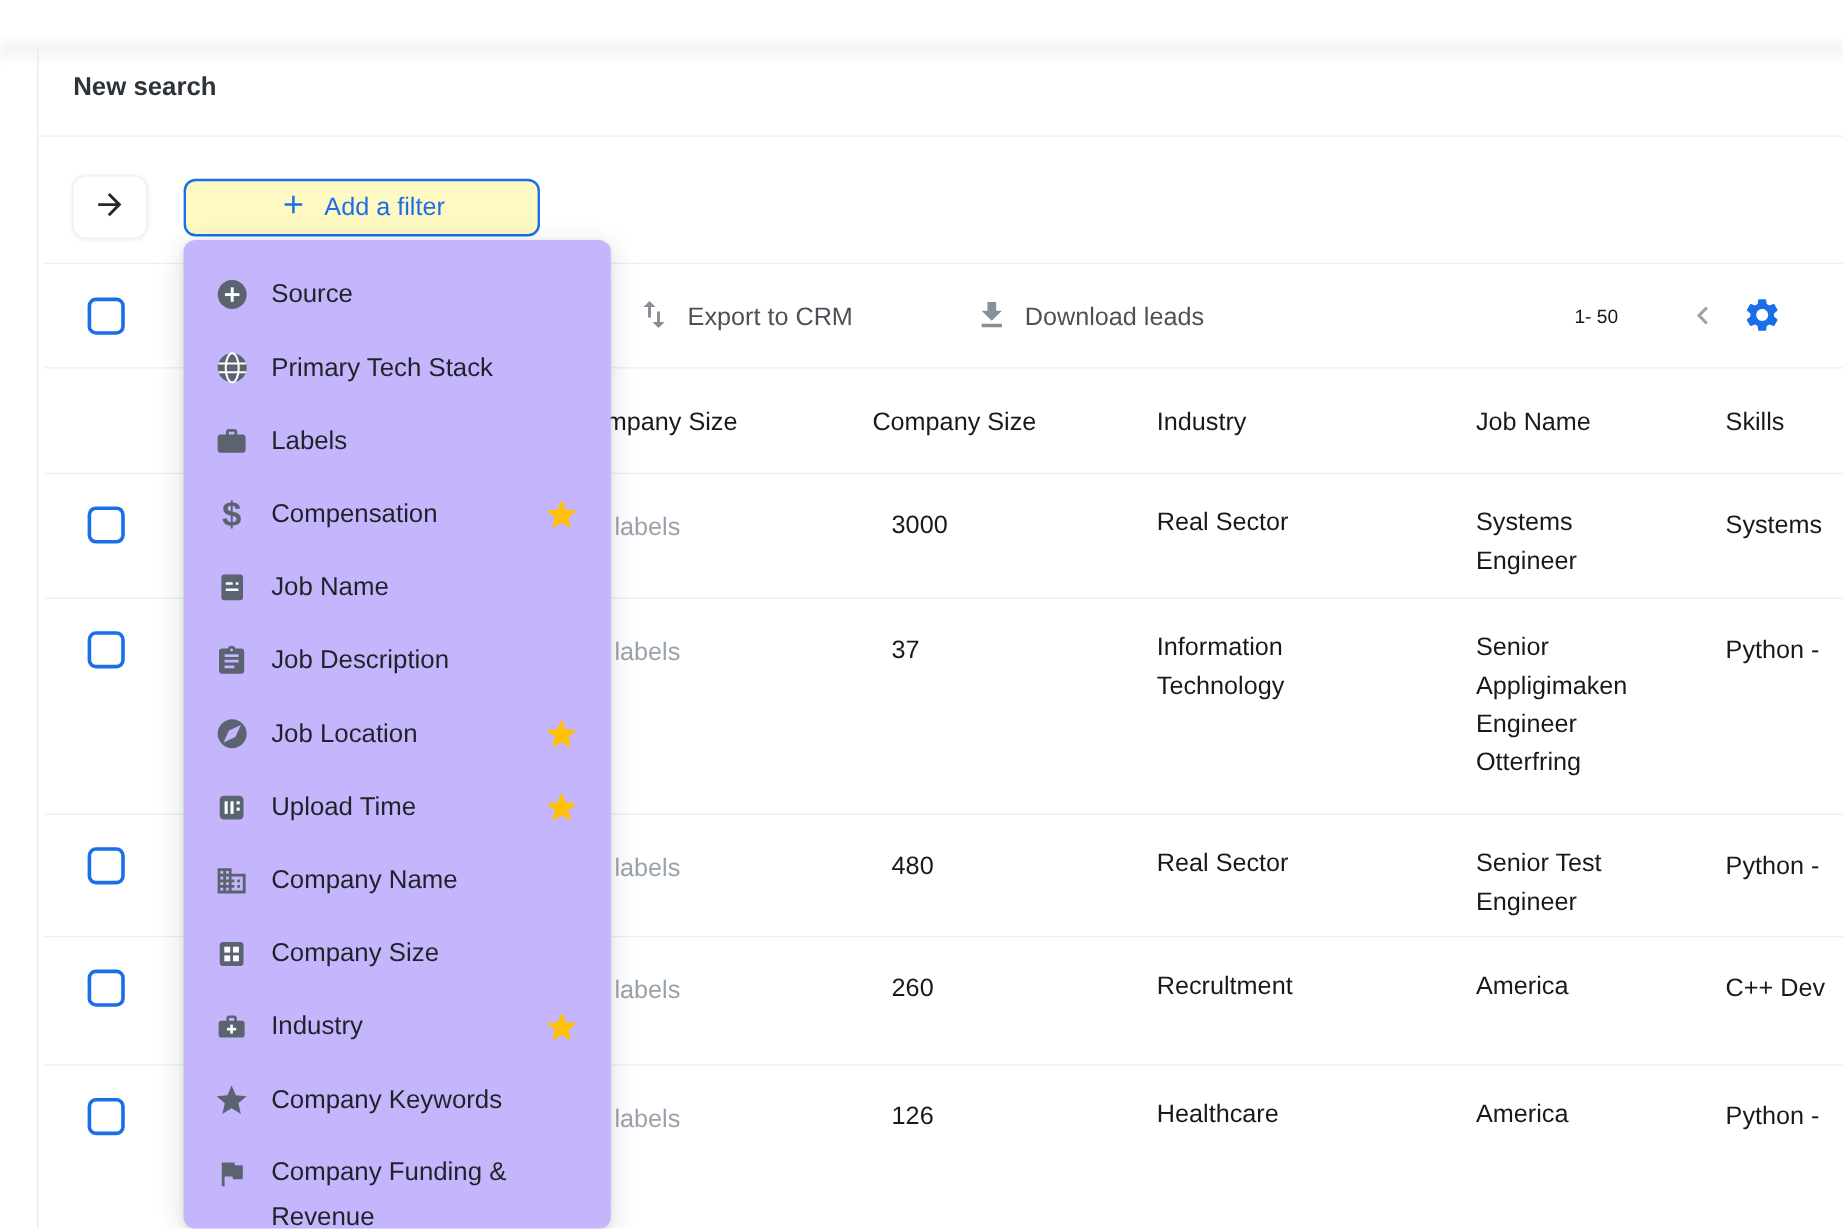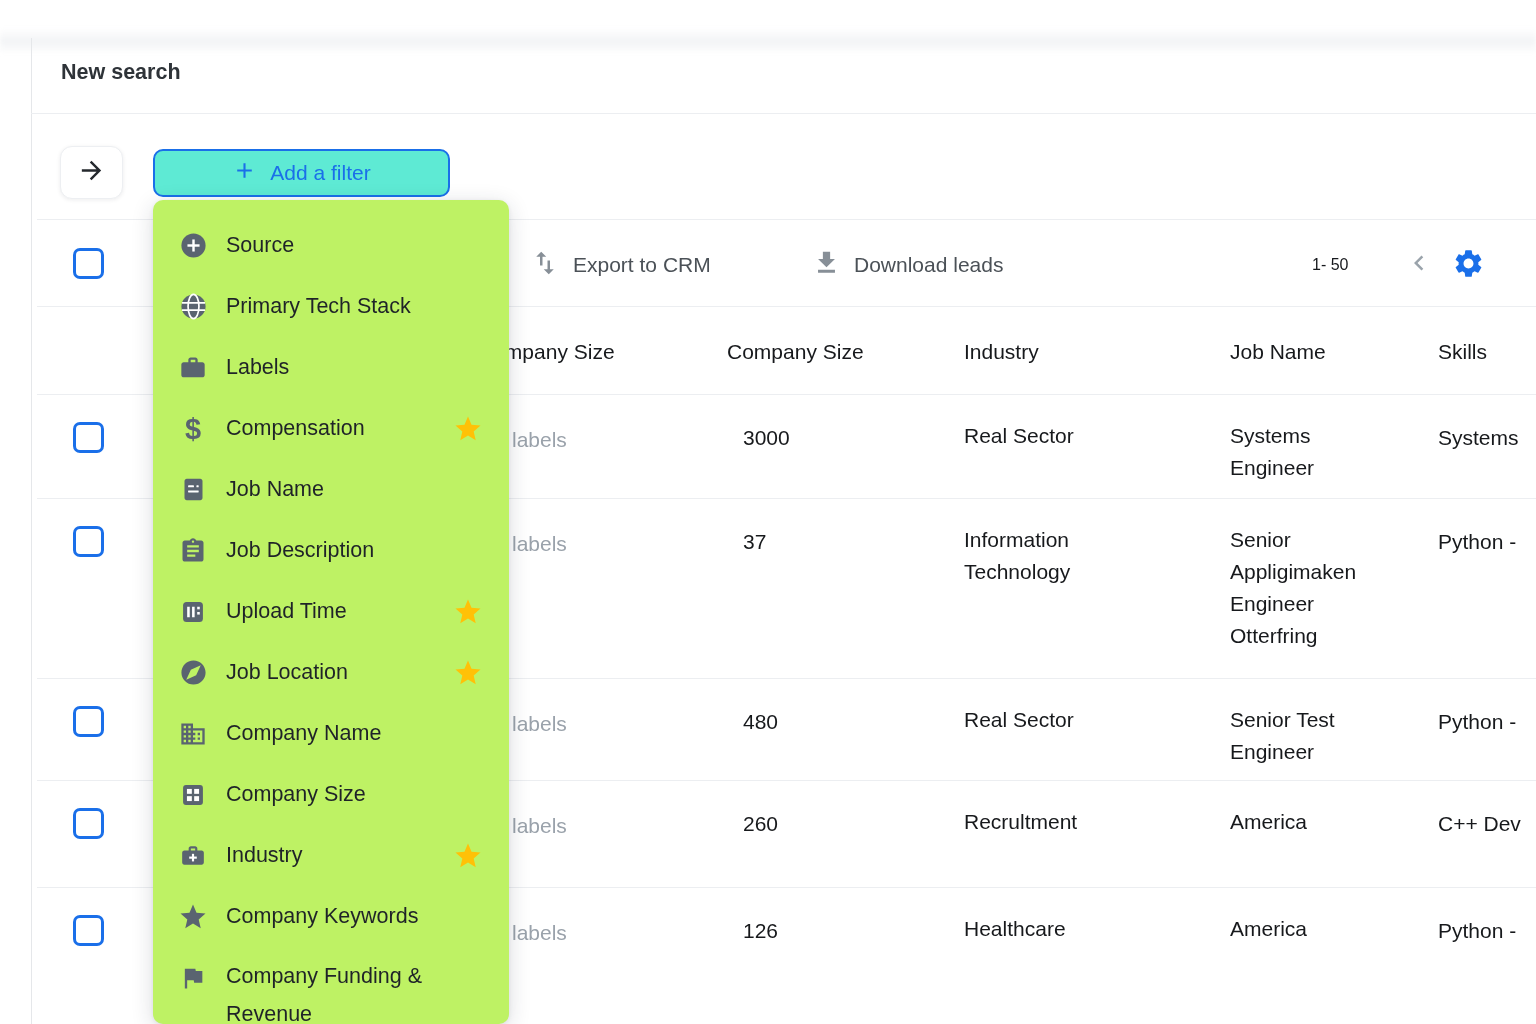--- a/index.html
+++ b/index.html
@@ -25,21 +25,21 @@
   .d-r1 { left:37px; top:498px; width:1499px; }
   .d-r2 { left:37px; top:678px; width:1499px; }
   .d-r3 { left:37px; top:780px; width:1499px; }
   .d-r4 { left:37px; top:887px; width:1499px; }
 
   .arrow-btn { position:absolute; left:60px; top:146px; width:63px; height:53px;
     background:#fff; border:1px solid #edeff2; border-radius:12px;
     box-shadow:0 1px 4px rgba(20,30,40,.08); display:flex; align-items:center; justify-content:center; cursor:pointer; }
 
   .add-filter-btn { position:absolute; left:153px; top:149px; width:297px; height:48px;
-    background:#5eead4; border:2px solid #1a6fe9; border-radius:10px;
+    background:#fef9c3; border:2px solid #1a6fe9; border-radius:10px;
     display:flex; align-items:center; justify-content:center; gap:13px;
     color:#1a6fe9; font-size:21px; font-weight:500; cursor:pointer; }
 
   .checkbox { position:absolute; width:31px; height:31px; background:#fff;
     border:3px solid #1a6fe9; border-radius:7px; cursor:pointer; }
 
   .action-item { position:absolute; top:241px; height:48px; display:flex; align-items:center; gap:13px;
     font-size:21px; color:#4b5157; cursor:pointer; }
   .a-export { left:530px; }
   .a-download { left:812px; }
@@ -61,21 +61,21 @@
   .row-5 { top:887px; height:137px; }
   .row .checkbox { left:73px; top:28px; }
   .cell { position:absolute; font-size:21px; line-height:32px; color:#17191c; }
   .c-labels { left:512px; top:30px; color:#9aa2ab; }
   .c-size { left:727px; top:28px;margin-left:16px; }
   .c-industry { left:964px; top:26px; width:200px; }
   .c-job { left:1230px; top:26px; width:150px; }
   .c-skills { left:1438px; top:28px; width:220px; white-space:nowrap; }
 
   .dropdown { position:absolute; left:153px; top:200px; width:356px; height:824px;
-    background:#bef264; border-radius:10px; z-index:30; padding-top:15px;
+    background:#c4b5fd; border-radius:10px; z-index:30; padding-top:15px;
     box-shadow:0 5px 22px rgba(30,40,55,.16), 0 1px 4px rgba(30,40,55,.08); }
   .menu-item { height:61px; display:flex; align-items:center; padding:0 26px 0 25px; gap:18px; cursor:pointer; }
   .mi-icon { width:30px; height:30px; display:flex; align-items:center; justify-content:center; flex:0 0 30px; }
   .mi-label { font-size:21.5px; color:#1f2328; white-space:nowrap; }
   .mi-star { margin-left:auto; width:30px; height:30px; display:flex; align-items:center; justify-content:center; }
   .mi-last { height:auto; min-height:61px; align-items:flex-start; padding-top:10px; padding-bottom:14px; }
   .mi-last .mi-icon { margin-top:6px; }
   .mi-last .mi-label { white-space:normal; width:250px; line-height:38px; }
   .dollar-glyph { font-size:29px; font-weight:600; color:#5a6470; line-height:30px; }
 </style>
@@ -265,54 +265,54 @@
       <span class="mi-icon">
         <svg width="28" height="28" viewBox="0 0 24 24">
             <path fill="#5a6470" d="M19 3h-4.18C14.4 1.84 13.3 1 12 1c-1.3 0-2.4.84-2.82 2H5c-1.1 0-2 .9-2 2v14c0 1.1.9 2 2 2h14c1.1 0 2-.9 2-2V5c0-1.1-.9-2-2-2zm-7 0c.55 0 1 .45 1 1s-.45 1-1 1-1-.45-1-1 .45-1 1-1zm2 14H7v-2h7v2zm3-4H7v-2h10v2zm0-4H7V7h10v2z"></path>
           </svg>
       </span>
       <span class="mi-label">Job Description</span>
     </div>
 
     <div class="menu-item">
       <span class="mi-icon">
+        <svg width="29" height="29" viewBox="0 0 24 24">
+            <path fill="#5a6470" d="M12 2C6.48 2 2 6.48 2 12s4.48 10 10 10 10-4.48 10-10S17.52 2 12 2zm2.19 12.19L6 18l3.81-8.19L18 6l-3.81 8.19z"></path>
+          </svg>
+      </span>
+      <span class="mi-label">Job Location</span>
+      <span class="mi-star">
+        <svg width="30" height="30" viewBox="0 0 24 24">
+            <path fill="#ffc107" d="M12 17.27 18.18 21l-1.64-7.03L22 9.24l-7.19-.61L12 2 9.19 8.63 2 9.24l5.46 4.73L5.82 21z"></path>
+          </svg>
+      </span>
+    </div>
+
+    <div class="menu-item">
+      <span class="mi-icon">
         <svg width="28" height="28" viewBox="0 0 24 24">
             <rect x="3.5" y="3.5" width="17" height="17" rx="3" fill="#5a6470"></rect>
             <g fill="#fff">
               <rect x="7" y="7.5" width="2.2" height="9"></rect>
               <rect x="11.2" y="7.5" width="2.2" height="9"></rect>
               <rect x="15.6" y="7.5" width="2.2" height="2.2"></rect>
               <rect x="15.6" y="12" width="2.2" height="2.2"></rect>
             </g>
           </svg>
       </span>
       <span class="mi-label">Upload Time</span>
       <span class="mi-star">
         <svg width="30" height="30" viewBox="0 0 24 24">
             <path fill="#ffc107" d="M12 17.27 18.18 21l-1.64-7.03L22 9.24l-7.19-.61L12 2 9.19 8.63 2 9.24l5.46 4.73L5.82 21z"></path>
           </svg>
       </span>
     </div>
 
     <div class="menu-item">
       <span class="mi-icon">
-        <svg width="29" height="29" viewBox="0 0 24 24">
-            <path fill="#5a6470" d="M12 2C6.48 2 2 6.48 2 12s4.48 10 10 10 10-4.48 10-10S17.52 2 12 2zm2.19 12.19L6 18l3.81-8.19L18 6l-3.81 8.19z"></path>
-          </svg>
-      </span>
-      <span class="mi-label">Job Location</span>
-      <span class="mi-star">
-        <svg width="30" height="30" viewBox="0 0 24 24">
-            <path fill="#ffc107" d="M12 17.27 18.18 21l-1.64-7.03L22 9.24l-7.19-.61L12 2 9.19 8.63 2 9.24l5.46 4.73L5.82 21z"></path>
-          </svg>
-      </span>
-    </div>
-
-    <div class="menu-item">
-      <span class="mi-icon">
         <svg width="28" height="28" viewBox="0 0 24 24">
             <path fill="#5a6470" d="M12 7V3H2v18h20V7H12zM6 19H4v-2h2v2zm0-4H4v-2h2v2zm0-4H4V9h2v2zm0-4H4V5h2v2zm4 12H8v-2h2v2zm0-4H8v-2h2v2zm0-4H8V9h2v2zm0-4H8V5h2v2zm10 12h-8v-2h2v-2h-2v-2h2v-2h-2V9h8v10zm-2-8h-2v2h2v-2zm0 4h-2v2h2v-2z"></path>
           </svg>
       </span>
       <span class="mi-label">Company Name</span>
     </div>
 
     <div class="menu-item">
       <span class="mi-icon">
         <svg width="28" height="28" viewBox="0 0 24 24">

